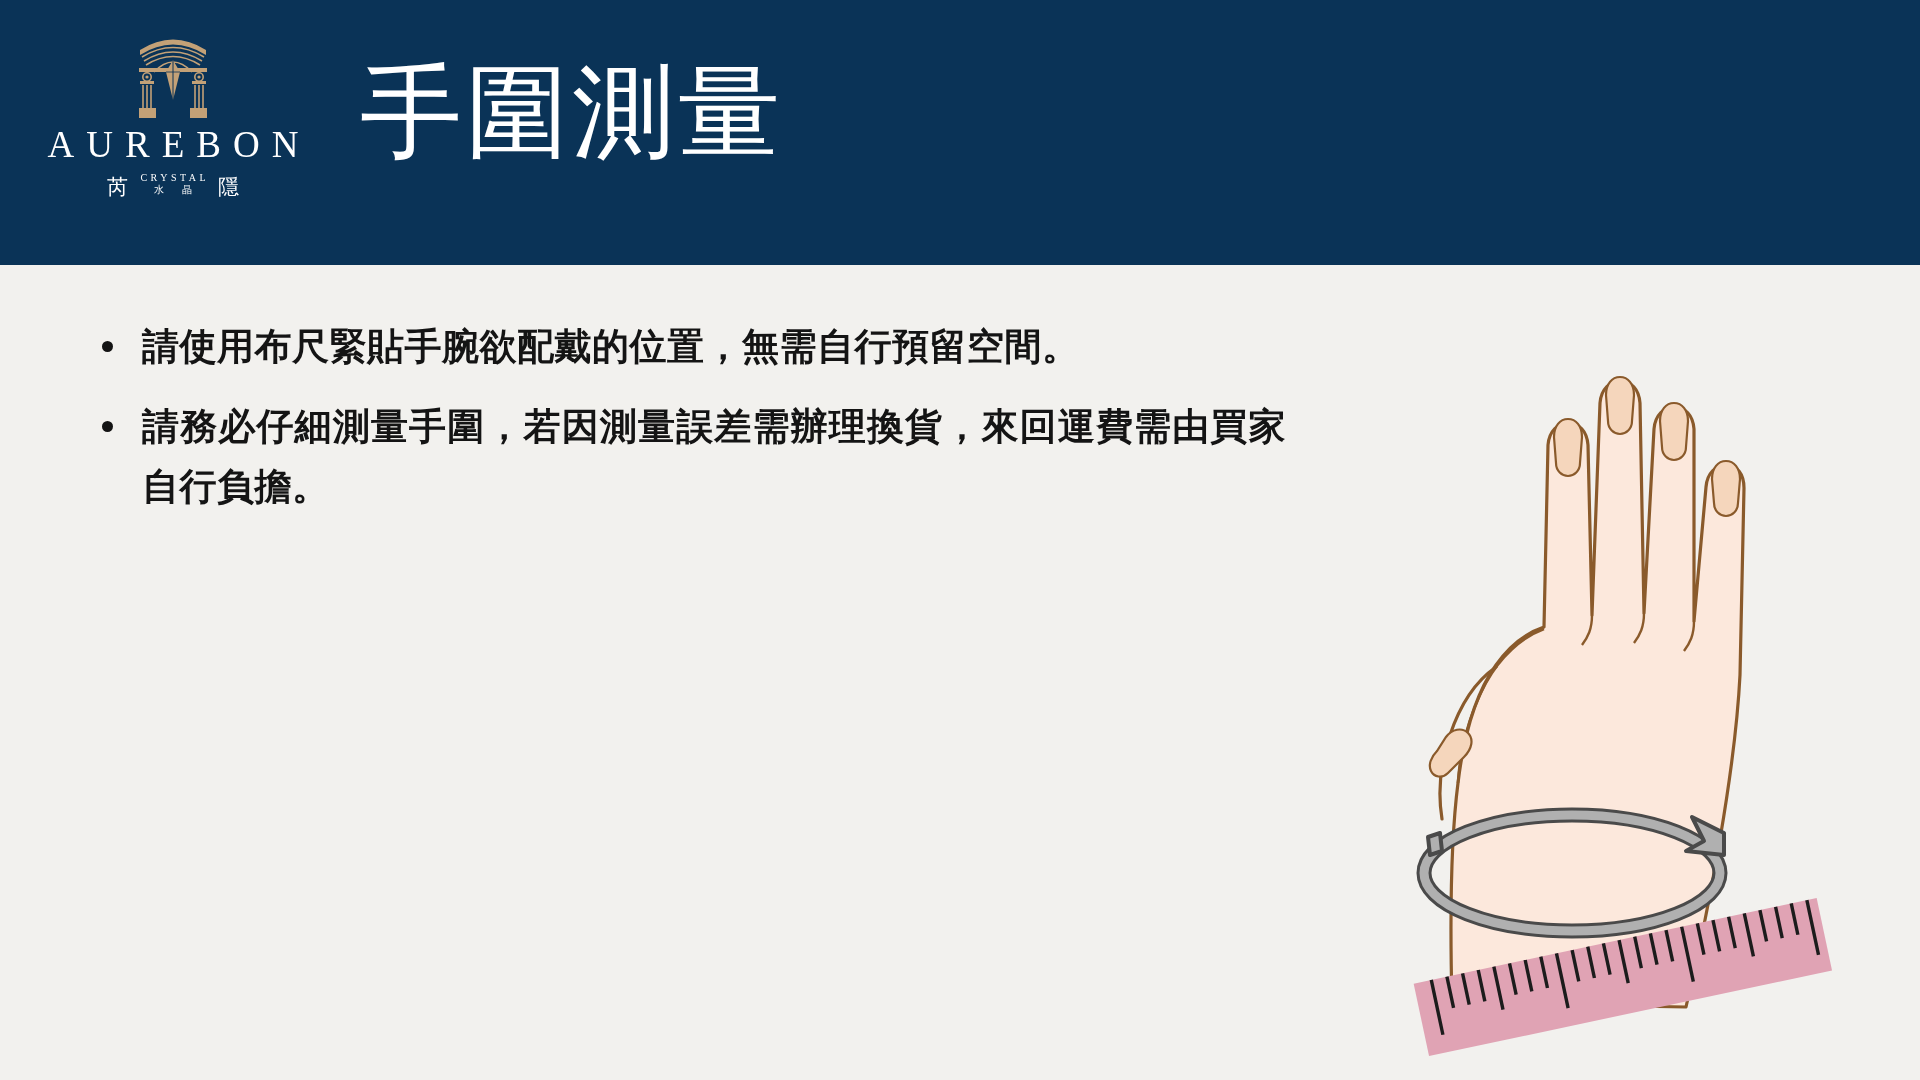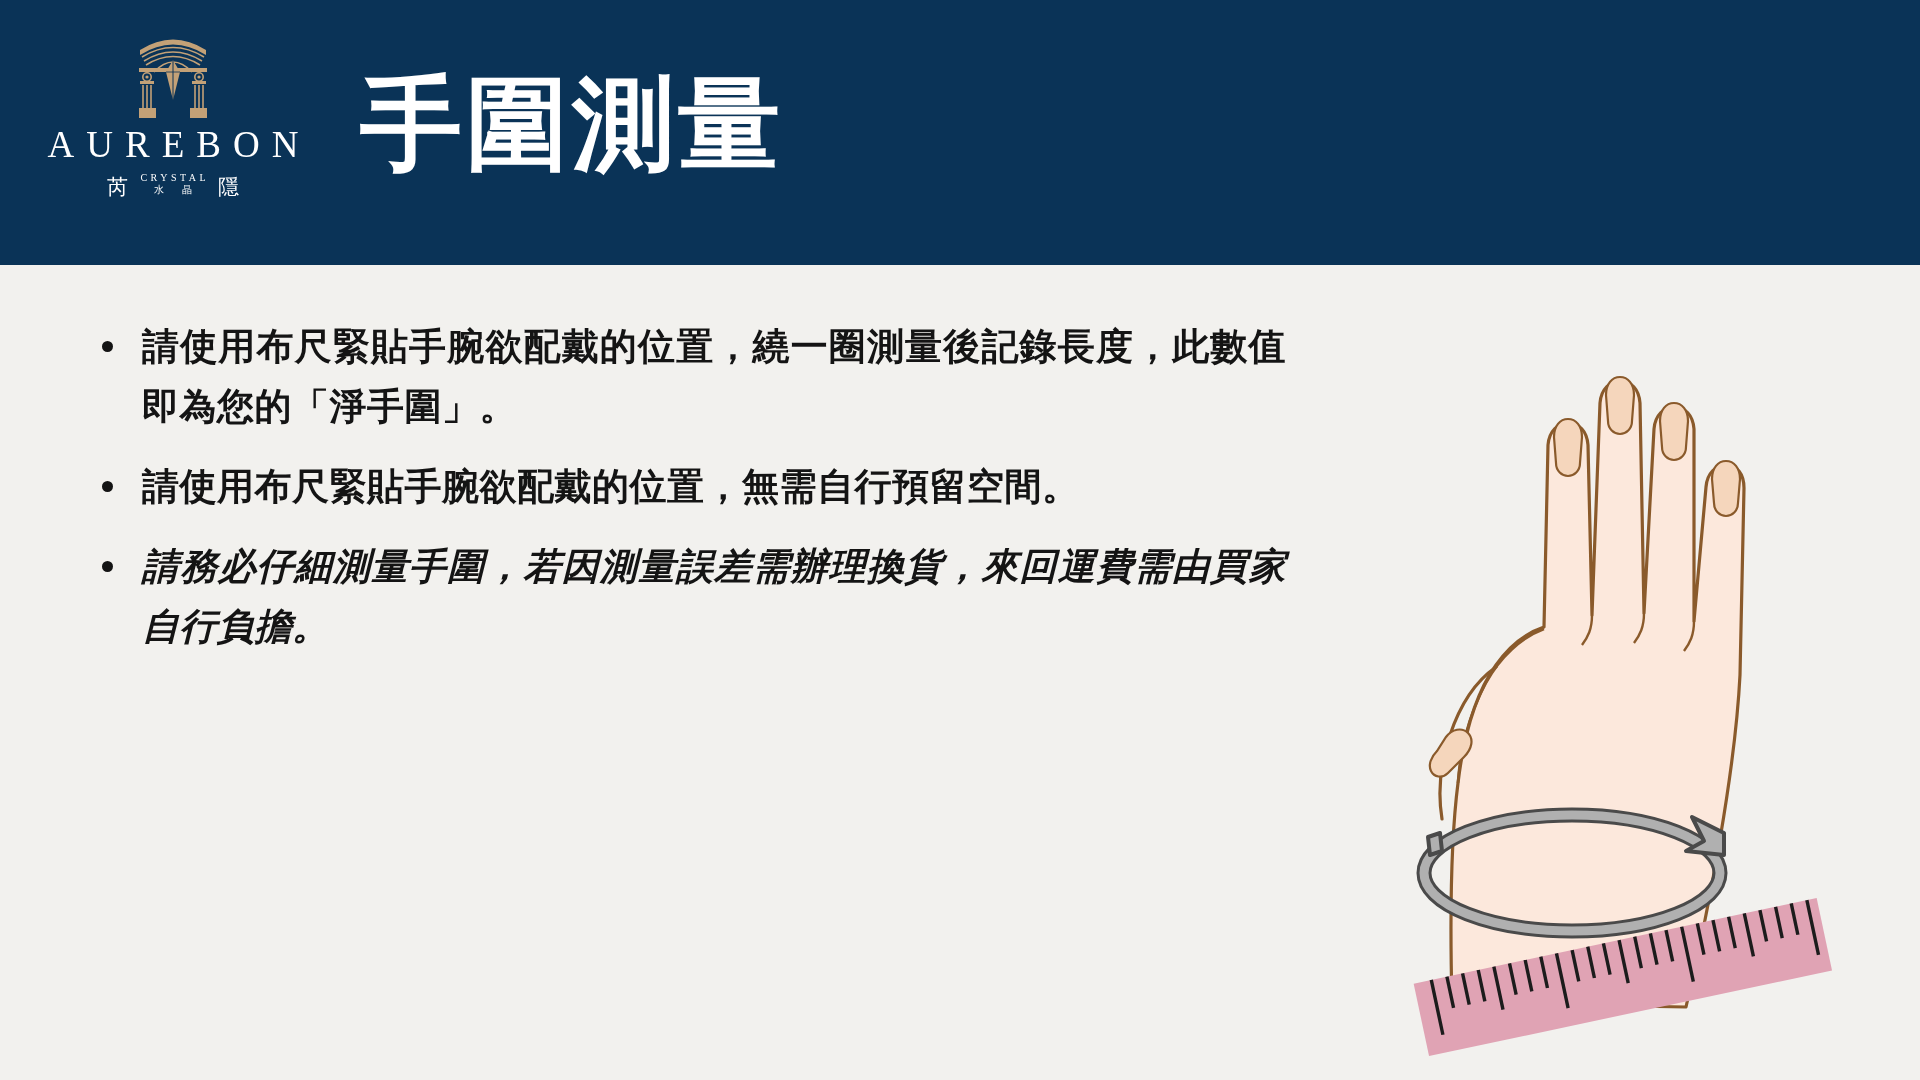--- a/index.html
+++ b/index.html
@@ -93,25 +93,25 @@
     font-size: 10px;
     letter-spacing: 6px;
     text-indent: 6px;
     line-height: 1.3;
   }
 
   
   #header-title {
     position: absolute;
     left: 360px;
-    top: 60px;
+    top: 48px;
     color: #ffffff;
     font-family: "DejaVu Serif", "Liberation Serif", serif;
     font-size: 102px;
-    font-weight: 700;
+    font-weight: 400;
     letter-spacing: 4px;
     line-height: 1.25;
     white-space: nowrap;
   }
 
   
   #content {
     position: absolute;
     left: 0;
     top: 265px;
@@ -134,21 +134,21 @@
     padding-left: 46px;
     margin-bottom: 20px;
     color: #141414;
     font-family: "DejaVu Serif", "Liberation Serif", serif;
     font-size: 37px;
     font-weight: bold;
     line-height: 1.62;
     letter-spacing: 0.5px;
     text-align: justify;
   }
-  .bullet-item:last-child { margin-bottom: 0; font-style: italic; }
+  .bullet-item:last-child { margin-bottom: 0; }
   .bullet-dot {
     position: absolute;
     left: 6px;
     top: 24px;
     width: 11px;
     height: 11px;
     border-radius: 50%;
     background: #141414;
   }
 
@@ -220,24 +220,20 @@
         <span class="logo-cjk">隱</span>
       </div>
     </div>
 
     <div id="header-title">手圍測量</div>
   </div>
 
   <div id="content">
 
     <ul id="bullet-list">
-      <li class="bullet-item">
-        <span class="bullet-dot"></span>
-        <span>請使用布尺緊貼手腕欲配戴的位置，繞一圈測量後記錄長度，此數值即為您的「淨手圍」。</span>
-      </li>
       <li class="bullet-item">
         <span class="bullet-dot"></span>
         <span>請使用布尺緊貼手腕欲配戴的位置，無需自行預留空間。</span>
       </li>
       <li class="bullet-item">
         <span class="bullet-dot"></span>
         <span>請務必仔細測量手圍，若因測量誤差需辦理換貨，來回運費需由買家自行負擔。</span>
       </li>
     </ul>
 

